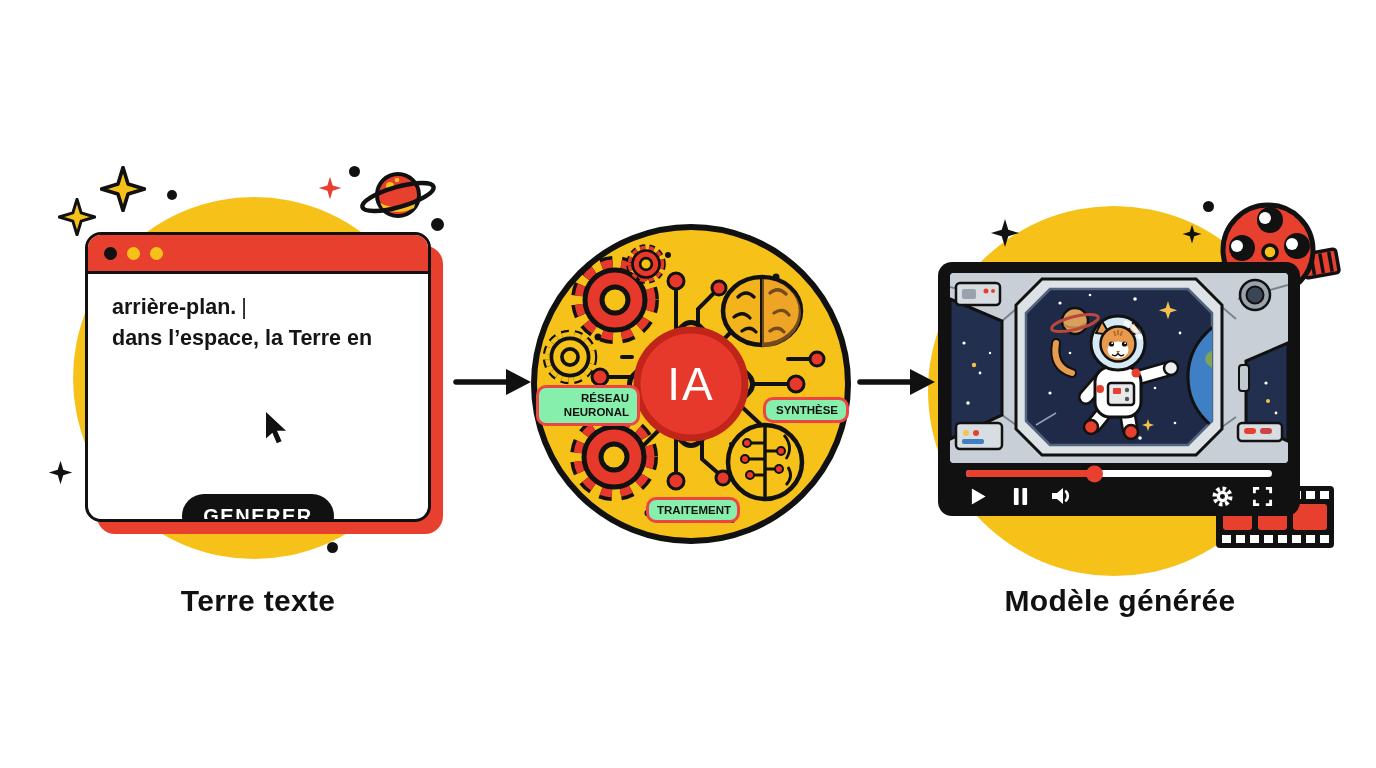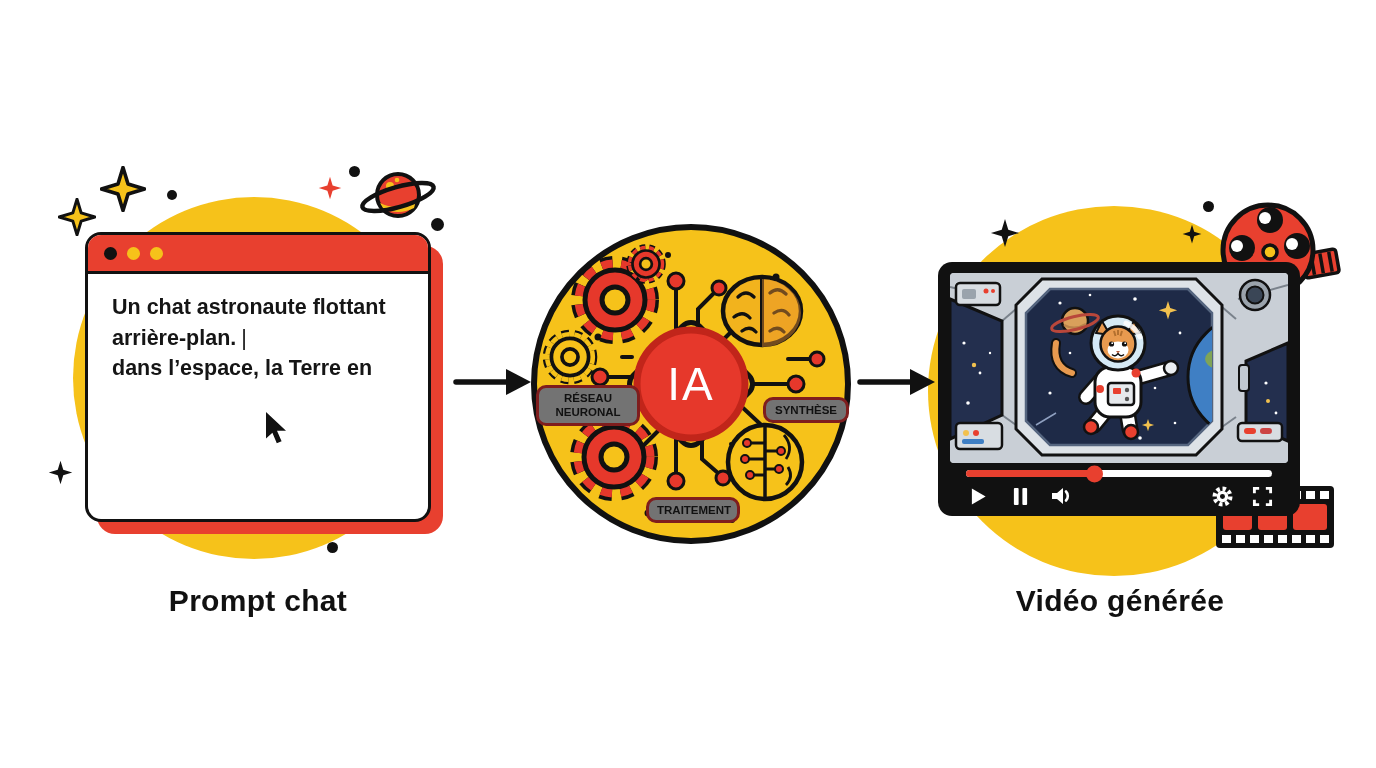--- a/index.html
+++ b/index.html
@@ -20,22 +20,22 @@
   .win-body{position:relative;height:248px;}
   .win-text{position:absolute;left:24px;top:18px;width:300px;font-size:21.5px;line-height:1.42;font-weight:600;color:#151515;}
   .caret{font-weight:400;margin-left:5px;}
   .btn-generer{position:absolute;left:50%;transform:translateX(-50%);top:220px;width:152px;height:44px;
        background:#111;color:#fff;border:none;border-radius:24px;font-family:inherit;
        font-size:20px;font-weight:bold;letter-spacing:1.5px;display:flex;align-items:center;justify-content:center;}
 
   .caption{position:absolute;top:584px;text-align:center;font-size:30px;font-weight:bold;letter-spacing:.3px;color:#111;}
 
   
-  .tag{position:absolute;background:#737373;border:3px solid #7f1d1d;border-radius:10px;
-       font-size:11.5px;font-weight:bold;text-align:center;line-height:1.25;padding:3px 8px;box-sizing:border-box;color:#111;}
+  .tag{position:absolute;background:#86efac;border:3px solid #ef4444;border-radius:10px;
+       font-size:11.5px;font-weight:bold;text-align:right;line-height:1.25;padding:3px 8px;box-sizing:border-box;color:#111;}
   .ia-core{position:absolute;left:631px;top:352px;width:120px;height:64px;display:flex;align-items:center;justify-content:center;
        font-size:46px;font-weight:normal;letter-spacing:2px;color:#fff;}
 
   
   .player{position:absolute;left:938px;top:262px;width:362px;height:254px;background:#111;border-radius:14px;}
   .screen{position:absolute;left:12px;top:11px;width:338px;height:190px;border-radius:4px;overflow:hidden;background:#C9CFD6;}
   .pbar{position:absolute;left:28px;top:208px;width:306px;height:7px;background:#fff;border-radius:4px;}
   .pfill{position:absolute;left:0;top:0;height:100%;background:#E8402F;border-radius:4px;}
   .pfill::after{content:'';position:absolute;right:-8px;top:50%;transform:translateY(-50%);
        width:17px;height:17px;background:#E8402F;border-radius:50%;}
@@ -85,30 +85,30 @@
 
   <div class="win-shadow"></div>
   <div class="win">
     <div class="win-bar">
       <span class="win-dot" style="background:#111;"></span>
       <span class="win-dot" style="background:#F6C21A;"></span>
       <span class="win-dot" style="background:#F6C21A;"></span>
     </div>
     <div class="win-body">
       <div class="win-text">
-        <div>Un chat astronaute flottant</div>
         <div><span>arrière-plan.</span><span class="caret">|</span></div>
         <div>dans l’espace, la Terre en</div>
       </div>
       <svg class="abs" style="left:176px;top:138px;" width="27" height="33" viewBox="0 0 13.5 16.5">
         <path d="M1 0 L1 13.2 L4.2 10.4 L6.4 15.6 L8.8 14.6 L6.5 9.4 L11 9.4 Z" fill="#111"></path>
       </svg>
+      <button class="btn-generer">GENERER</button>
     </div>
   </div>
-  <div class="caption" style="left:85px;width:346px;">Prompt chat</div>
+  <div class="caption" style="left:85px;width:346px;">Terre texte</div>
 
   <svg class="abs" style="left:452px;top:366px;" width="82" height="32" viewBox="0 0 82 32">
     <line x1="4" y1="16" x2="56" y2="16" stroke="#111" stroke-width="5.5" stroke-linecap="round"></line>
     <polygon points="54,3 79,16 54,29" fill="#111"></polygon>
   </svg>
   <svg class="abs" style="left:856px;top:366px;" width="82" height="32" viewBox="0 0 82 32">
     <line x1="4" y1="16" x2="56" y2="16" stroke="#111" stroke-width="5.5" stroke-linecap="round"></line>
     <polygon points="54,3 79,16 54,29" fill="#111"></polygon>
   </svg>
 
@@ -436,15 +436,15 @@
             <circle cx="12" cy="12" r="2.6" fill="#111"></circle>
           </svg>
       </span>
       <span class="icon-btn">
         <svg width="21" height="21" viewBox="0 0 22 22">
             <path d="M2.5 7.5 V2.5 H7.5 M14.5 2.5 H19.5 V7.5 M19.5 14.5 V19.5 H14.5 M7.5 19.5 H2.5 V14.5" stroke="#fff" stroke-width="3" fill="none"></path>
           </svg>
       </span>
     </div>
   </div>
-  <div class="caption" style="left:940px;width:360px;">Vidéo générée</div>
+  <div class="caption" style="left:940px;width:360px;">Modèle générée</div>
 
 </div>
 
 </body></html>

